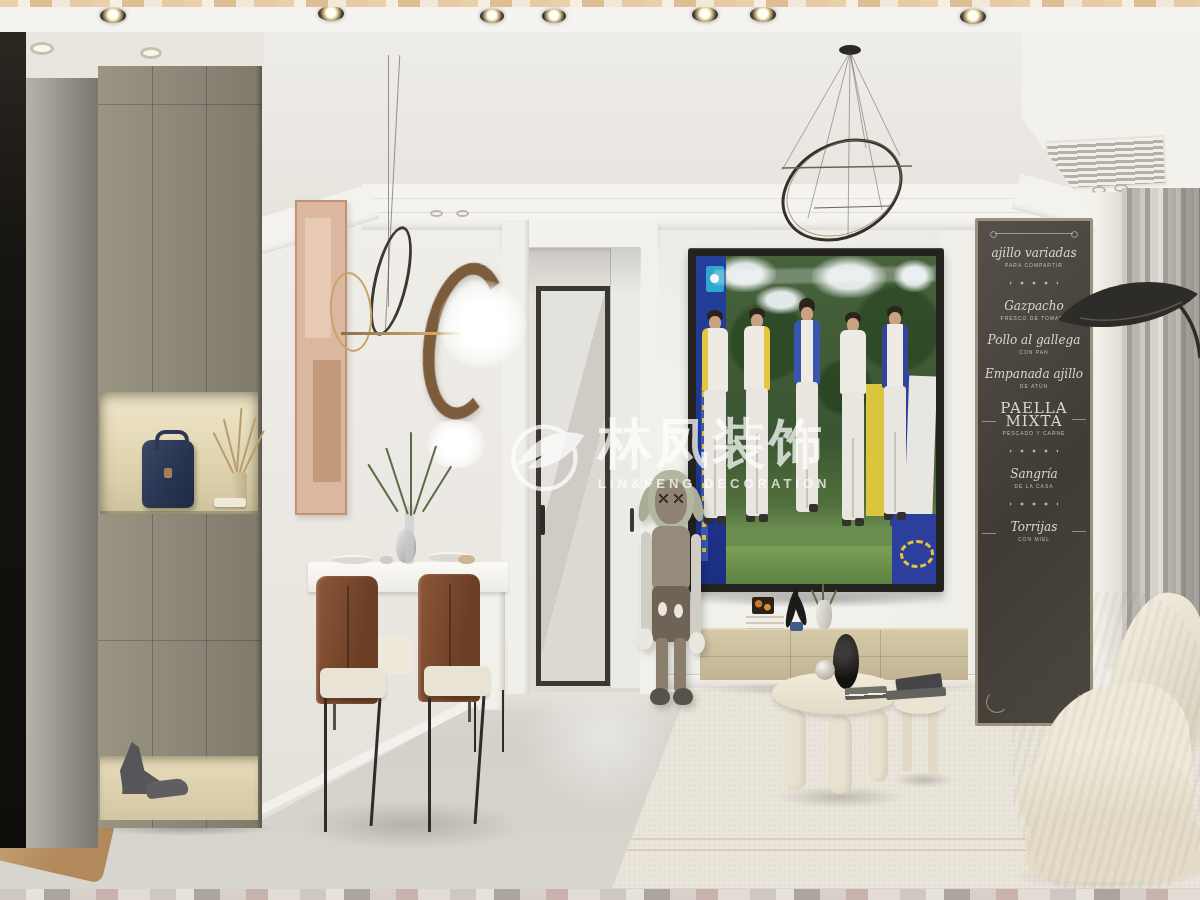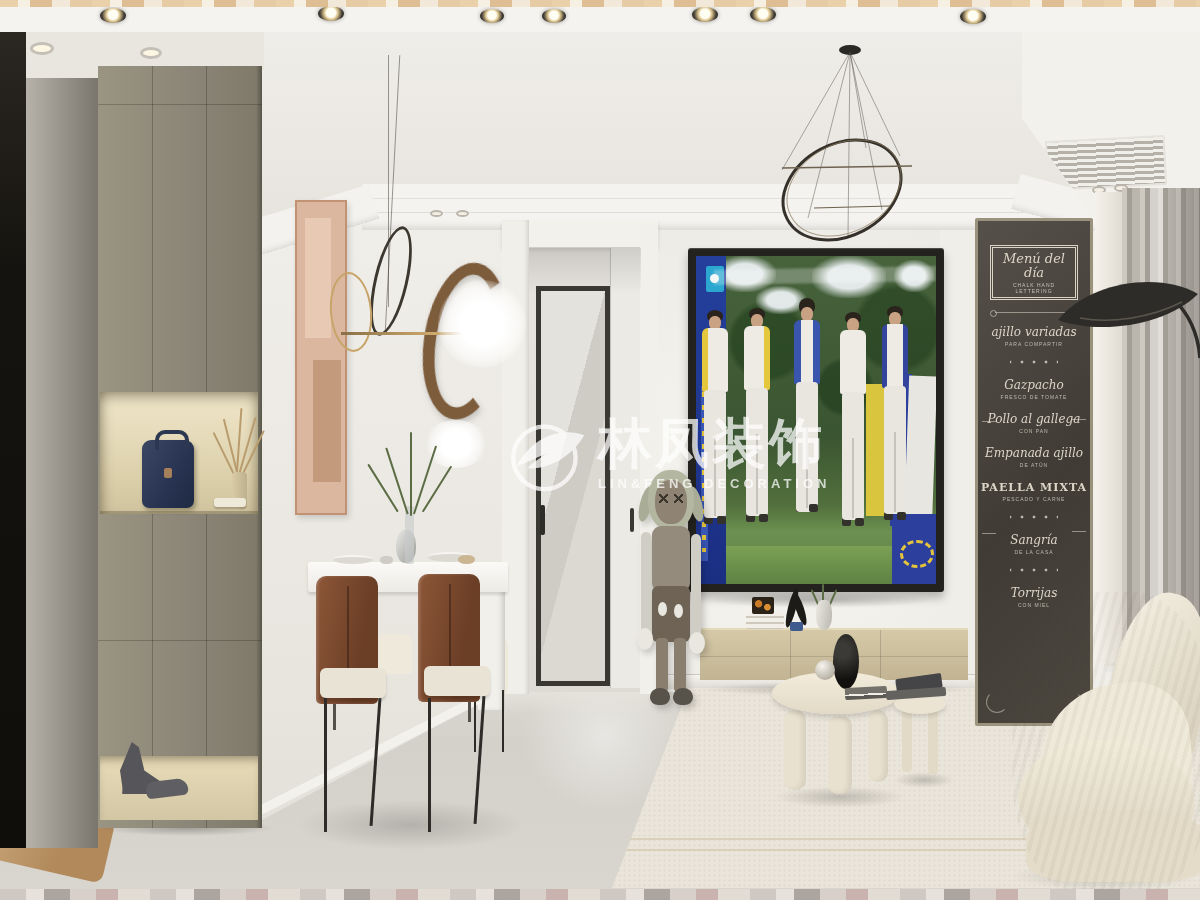--- a/index.html
+++ b/index.html
@@ -278,21 +278,21 @@
   #b-header{margin-top:24px;width:88px;border:3px double #d9d4c6;padding:4px 2px 3px;}
   #b-title{font-style:italic;font-size:13px;line-height:14px;}
   #b-sub{font-size:5px;letter-spacing:1px;font-family:"Liberation Sans",sans-serif;margin-top:2px;opacity:.85;}
   .b-rule{width:78px;height:1px;background:rgba(220,215,200,.55);margin-top:12px;position:relative;}
   .b-rule:before{content:"";position:absolute;left:-5px;top:-2px;width:5px;height:5px;border-radius:50%;
     border:1px solid rgba(220,215,200,.6);}
   .b-rule:after{content:"";position:absolute;right:-5px;top:-2px;width:5px;height:5px;border-radius:50%;
     border:1px solid rgba(220,215,200,.6);}
   .b-item{margin-top:13px;}
   .b-name{font-style:italic;font-size:12px;line-height:13px;}
-  .b-name.caps{font-style:normal;font-weight:bold;font-size:11px;letter-spacing:1px;}
+  .b-name.caps{font-style:normal;font-weight:normal;font-size:15px;letter-spacing:1px;}
   .b-note{font-size:5px;letter-spacing:1px;font-family:"Liberation Sans",sans-serif;
     text-transform:uppercase;margin-top:2px;opacity:.8;}
   .b-fl{width:48px;height:8px;margin-top:11px;
     background-image:radial-gradient(circle,rgba(220,215,200,.8) 1.2px,transparent 1.7px);
     background-size:12px 8px;background-position:center;}
   .b-dash{position:absolute;width:14px;height:1px;background:rgba(220,215,200,.55);}
   .b-curl{position:absolute;bottom:10px;width:22px;height:22px;border:1px solid rgba(220,215,200,.5);
     border-radius:50%;border-top-color:transparent;border-right-color:transparent;}
 
   
@@ -563,24 +563,20 @@
     <div class="st-leg" style="left:8px;top:16px;height:62px;"></div>
     <div class="st-leg" style="left:34px;top:16px;height:64px;"></div>
     <div id="st-top"></div>
   </div>
   <div class="a" id="laptop">
     <div id="lap-screen"></div>
     <div id="lap-base"></div>
   </div>
 
   <div class="a" id="board">
-    <div id="b-header">
-      <div id="b-title">Menú del día</div>
-      <div id="b-sub">CHALK HAND LETTERING</div>
-    </div>
     <div class="b-rule"></div>
     <div class="b-item">
       <div class="b-name">ajillo variadas</div>
       <div class="b-note">PARA COMPARTIR</div>
     </div>
     <div class="b-fl"></div>
     <div class="b-item">
       <div class="b-name">Gazpacho</div>
       <div class="b-note">FRESCO DE TOMATE</div>
     </div>

